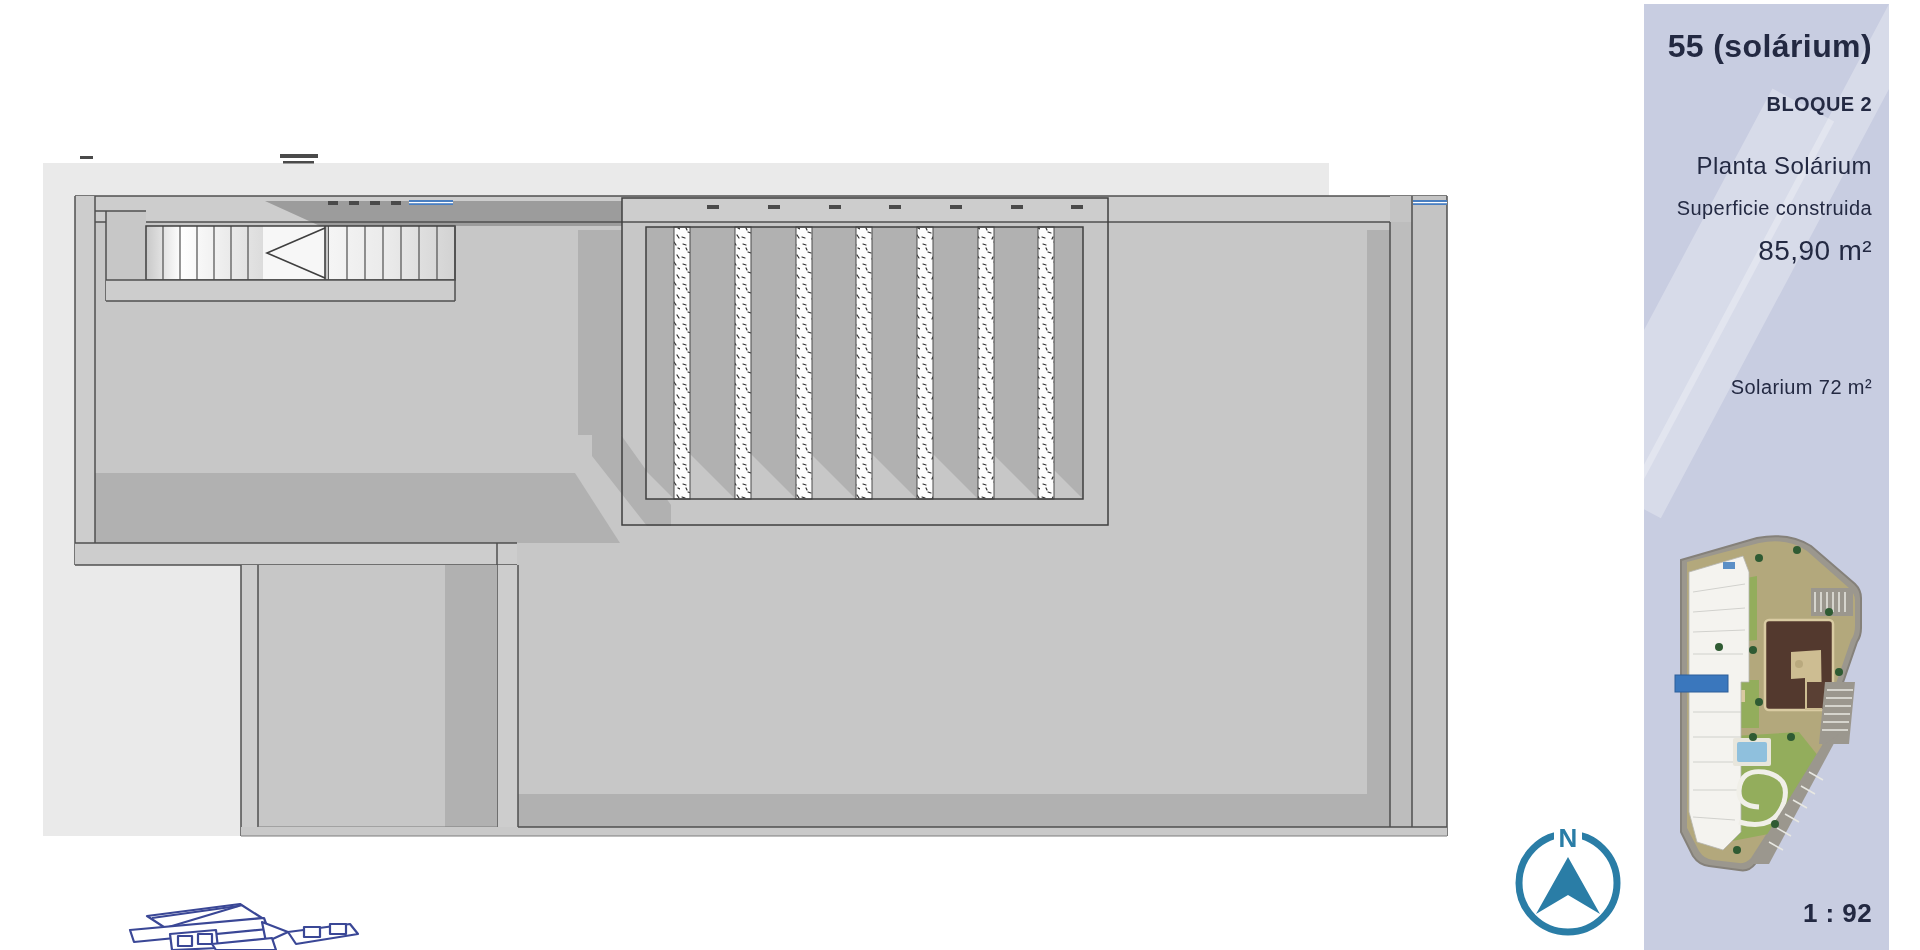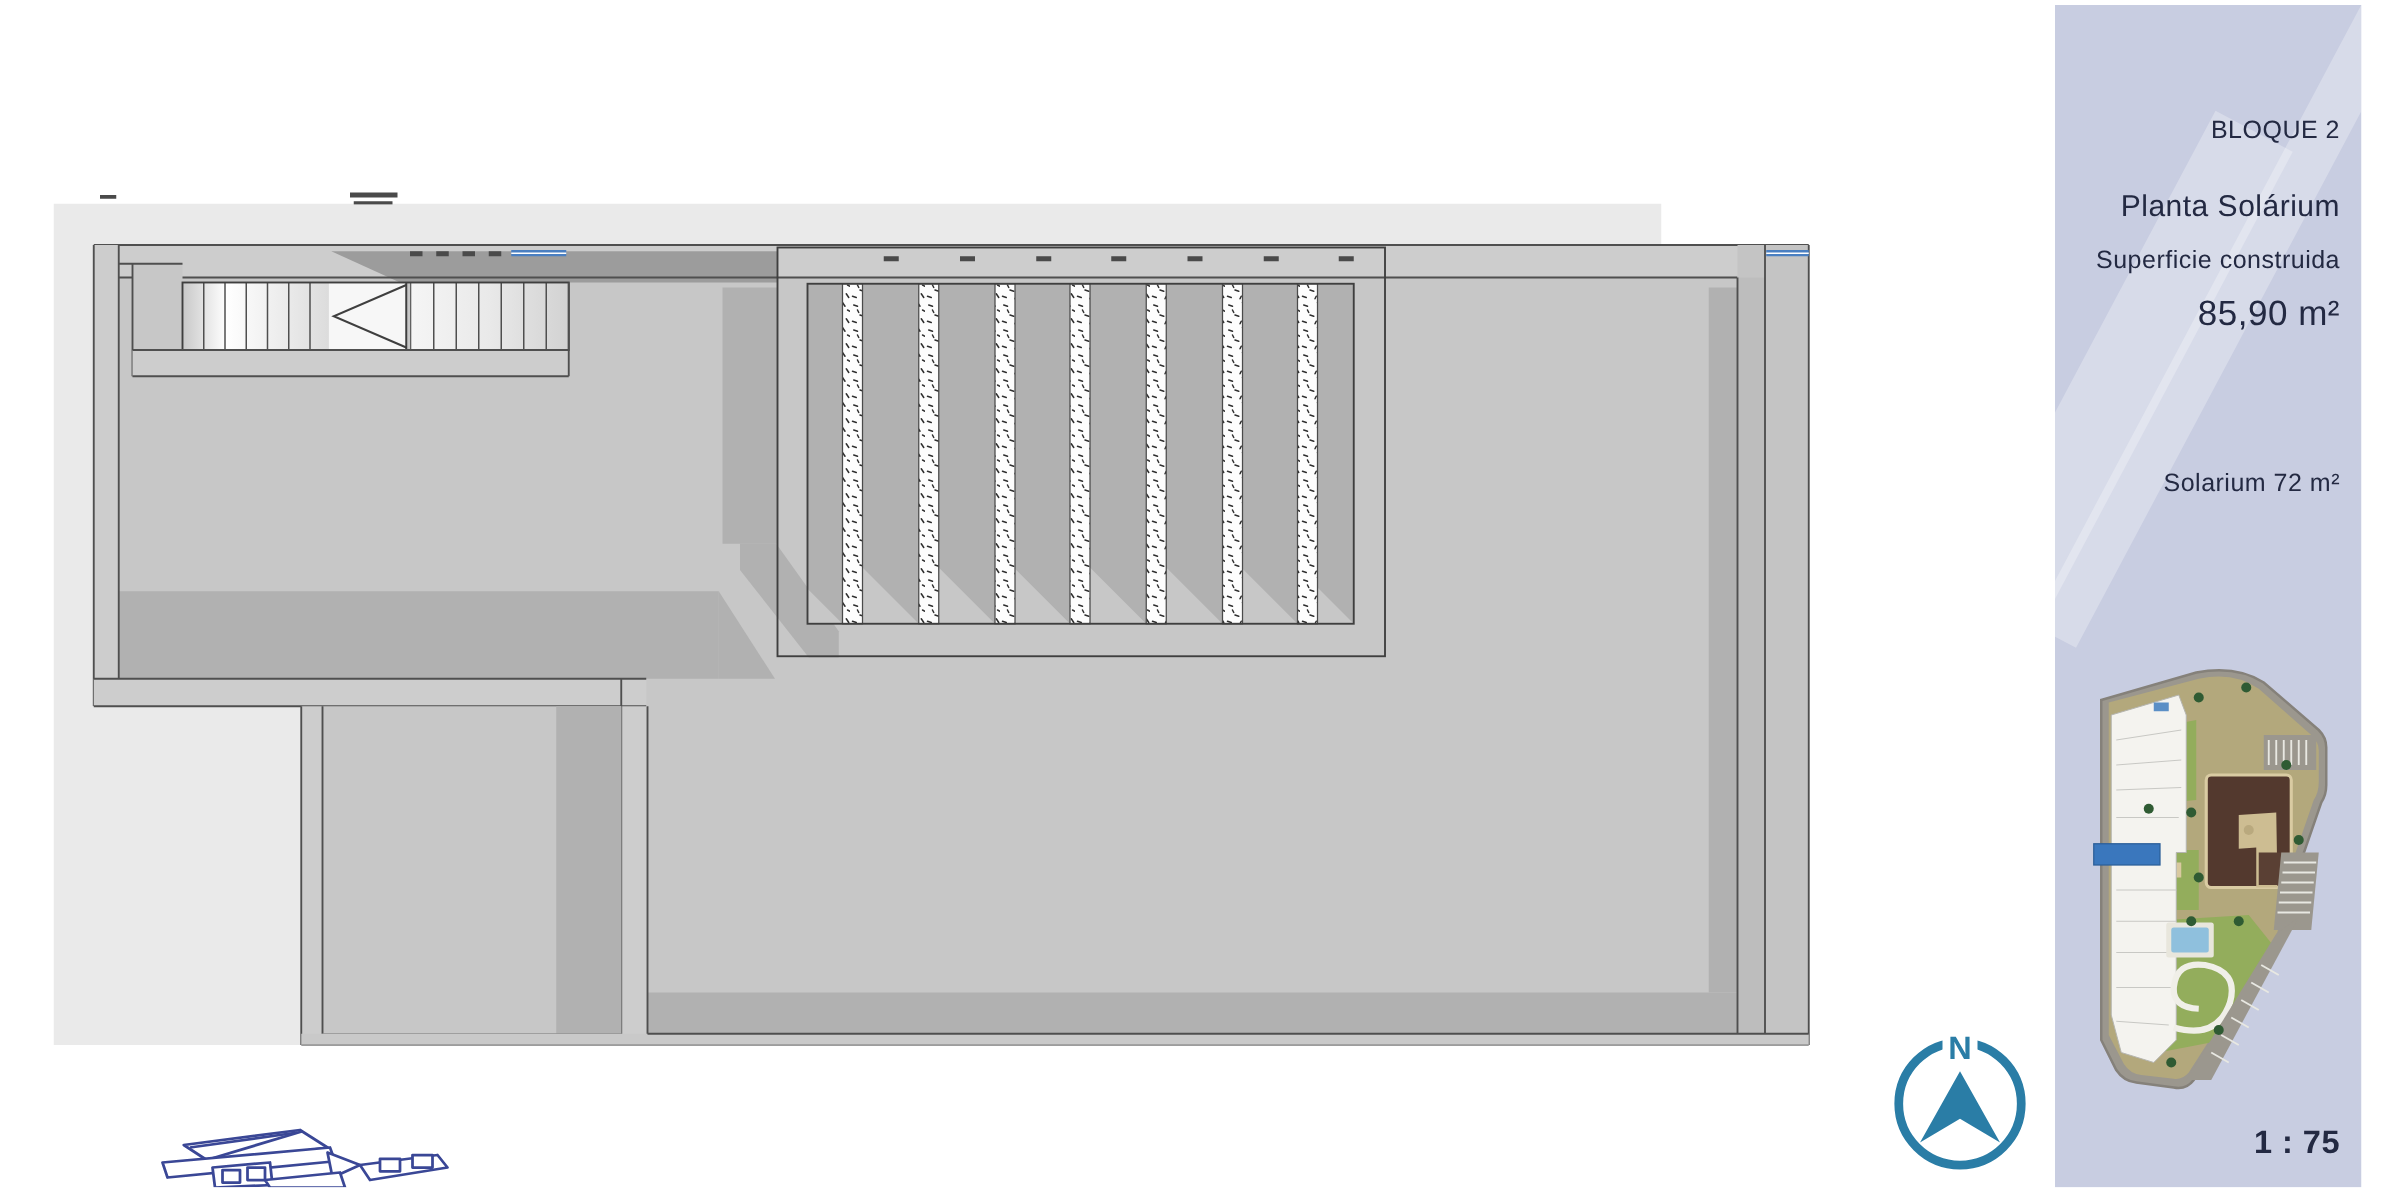--- a/index.html
+++ b/index.html
@@ -21,21 +21,21 @@
   .f-blue{fill:var(--glass-blue,#4a7fc1);}
   .stroke-dark{stroke:#3f3f3f;stroke-width:1.5;fill:none;}
   .beam-stroke{stroke:#4a4a4a;stroke-width:1;}
   
   .panel{position:absolute;left:1644px;top:4px;width:245px;height:946px;
          background:var(--sidebar-bg,#c8cde1);overflow:hidden;}
   .panel .streak{position:absolute;background:rgba(255,255,255,0.28);transform:rotate(28deg);}
   .panel .txt{position:absolute;right:17px;white-space:nowrap;color:var(--sidebar-text,#232942);
               text-align:right;letter-spacing:0.4px;}
   .t-title{top:24px;font-size:32px;font-weight:bold;}
-  .t-block{top:89px;font-size:20px;}
+  .t-block{top:89px;font-size:20px;font-weight:bold;}
   .t-floor{top:148px;font-size:24px;}
   .t-arealabel{top:193px;font-size:20px;}
   .t-areaval{top:231px;font-size:28px;font-weight:normal;}
   .t-solarium{top:372px;font-size:20px;}
   .t-scale{top:894px;font-size:26px;font-weight:bold;letter-spacing:2px;}
   .siteplan{position:absolute;left:35px;top:528px;overflow:visible;}
   .compass{position:absolute;left:1503px;top:815px;}
   .compass text{fill:var(--compass-teal,#2a7da6);font-family:"Liberation Sans",sans-serif;
                 font-weight:bold;font-size:26px;text-anchor:middle;}
   .blueprint{position:absolute;left:92px;top:896px;}
@@ -231,26 +231,27 @@
       <rect x="212" y="31" width="16" height="10"></rect>
       <rect x="238" y="28" width="16" height="10"></rect>
       <path d="M120,48 L180,42 L184,54 L124,54 Z"></path>
     </g>
   </svg>
 
   <aside class="panel">
     <div class="streak" style="left:-40px;top:60px;width:70px;height:700px;"></div>
     <div class="streak" style="left:120px;top:-60px;width:40px;height:600px;"></div>
 
+    <div class="txt t-title">55 (solárium)</div>
     <div class="txt t-block">BLOQUE 2</div>
     <div class="txt t-floor">Planta Solárium</div>
     <div class="txt t-arealabel">Superficie construida</div>
     <div class="txt t-areaval">85,90 m²</div>
     <div class="txt t-solarium">Solarium 72 m²</div>
-    <div class="txt t-scale">1 : 75</div>
+    <div class="txt t-scale">1 : 92</div>
 
     <svg class="siteplan" width="184" height="341" viewBox="0 0 184 341">
 
       <path d="M2,28 L78,6 Q110,0 132,14 L176,52 Q182,58 182,66 L182,96
                Q182,104 178,110 L160,162 L150,212 Q148,220 142,228 L76,332 Q70,340 60,338
                L30,334 Q20,333 14,324 L2,300 Z" fill="#9b978e" stroke="#85817a" stroke-width="2"></path>
       <path d="M8,30 L80,11 Q108,5 128,19 L170,56 Q176,62 176,68 L176,94
                Q176,102 172,108 L154,160 L144,210 Q142,218 136,226 L72,326
                Q67,332 60,331 L34,328 Q25,327 20,319 L8,296 Z" fill="#b3a87c"></path>
 

